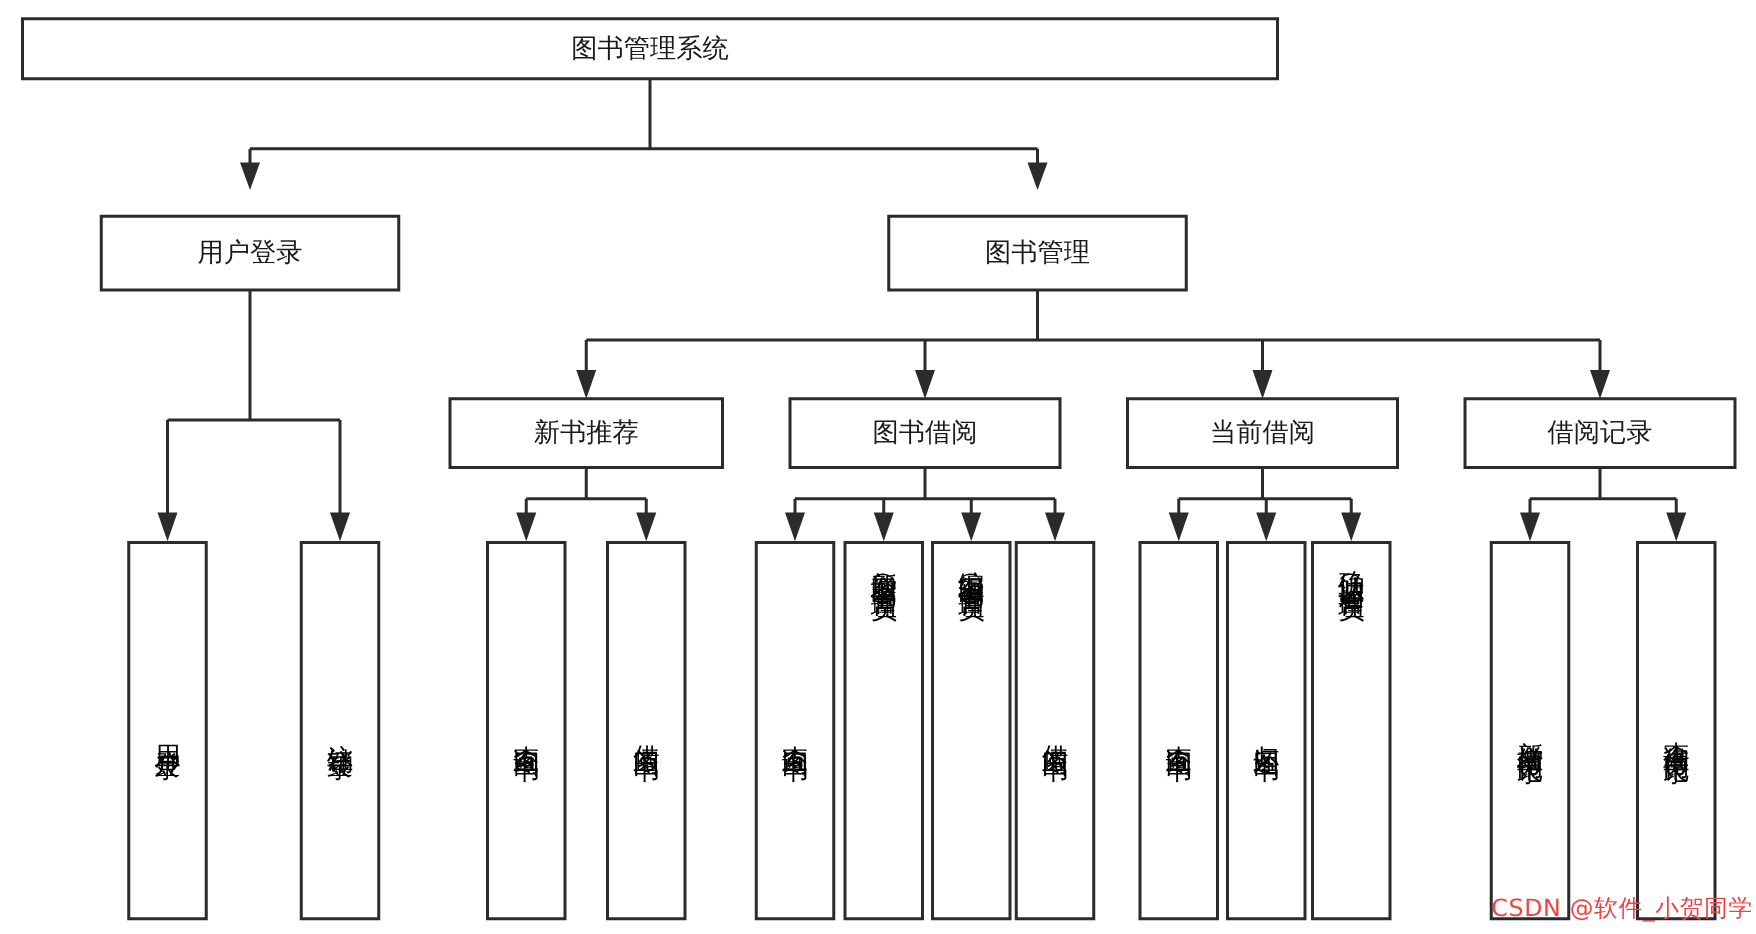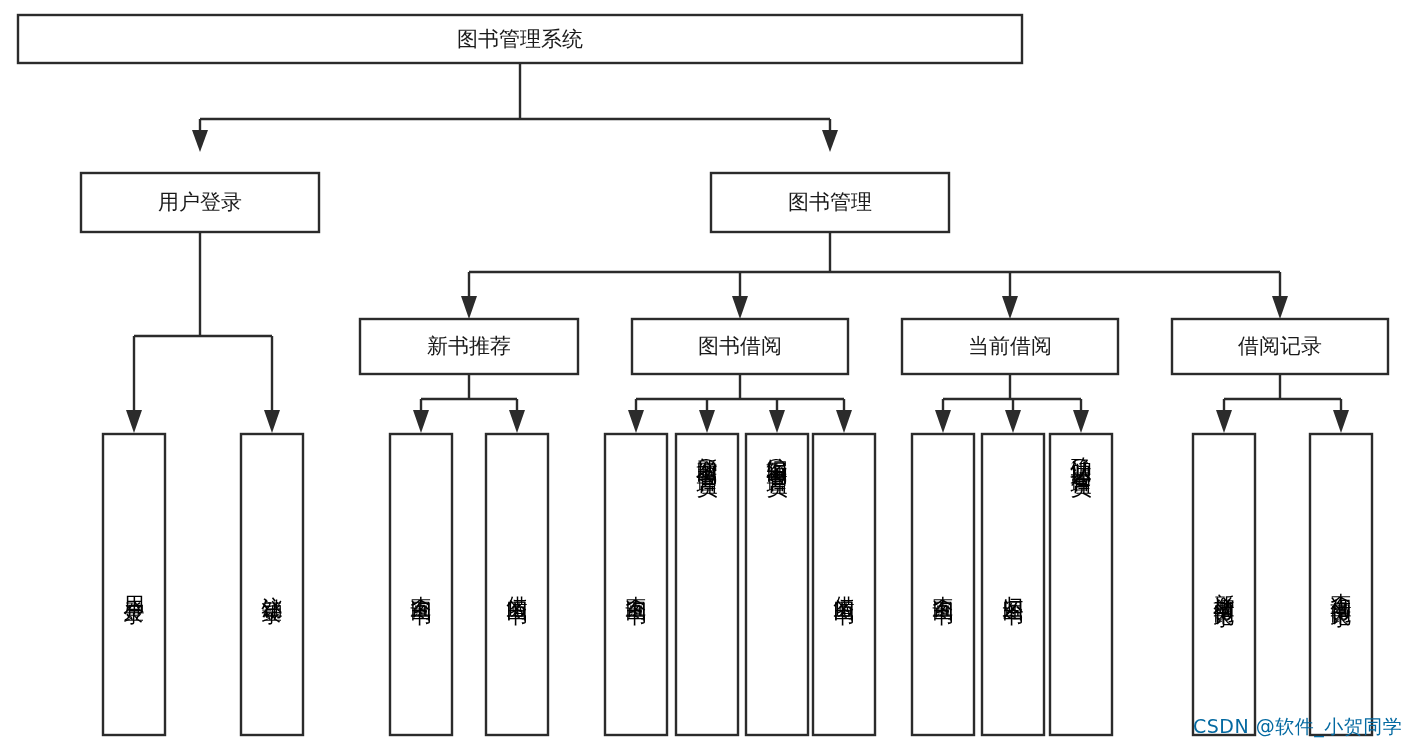--- a/index.html
+++ b/index.html
@@ -60,21 +60,21 @@
     font-size: 21px;
     fill: #1a1a1a;
     writing-mode: vertical-rl;
     text-orientation: upright;
     letter-spacing: 3px;
   }
   .watermark-text {
     position: absolute;
     font-family: "DejaVu Sans", "Liberation Sans", sans-serif;
     font-size: 19px;
-    color: #0369a1;
+    color: #ef4444;
     white-space: nowrap;
     left: 1193px;
     top: 714px;
     letter-spacing: 0.5px;
   }
 </style>
 </head>
 <body>
 
 <div id="diagram-root">

